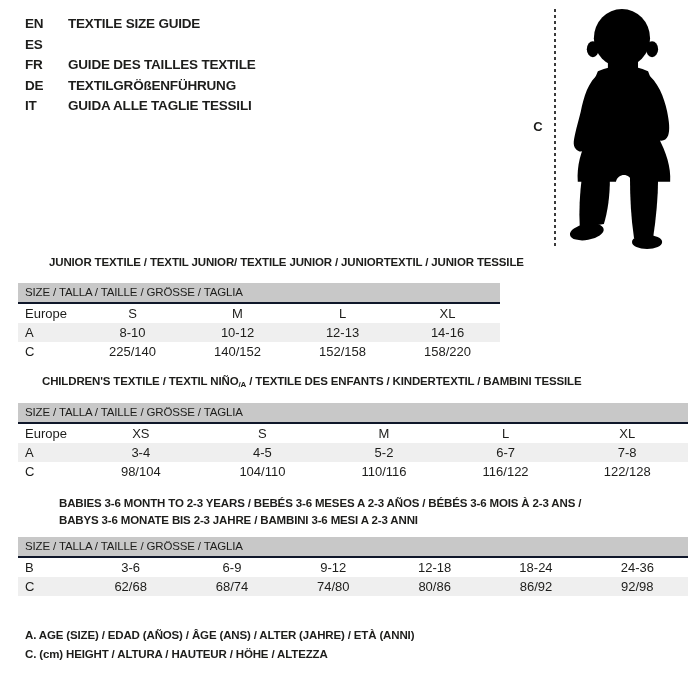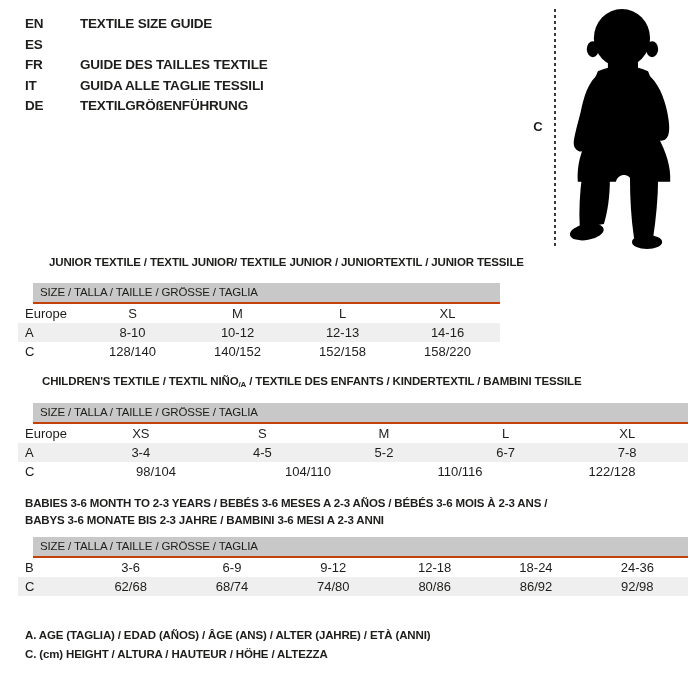--- a/index.html
+++ b/index.html
@@ -9,56 +9,55 @@
     background:#ffffff;
     font-family:"Liberation Sans", sans-serif;
     color:#1d1d1b;
     overflow:hidden;
   }
 
   
   .lang-block { position:absolute; left:25px; top:14px; }
   .lang-row { display:flex; font-weight:bold; font-size:13.5px; line-height:20.6px; letter-spacing:-0.2px; }
   .lang-code { width:43px; flex:0 0 43px; }
-  .lang-label { white-space:nowrap;margin-left:12px; }
+  .lang-label { white-space:nowrap; }
 
   
   .measure-line {
     position:absolute; left:554px; top:9px; width:2px; height:240px;
     background:repeating-linear-gradient(to bottom, #3a3a3a 0 3px, transparent 3px 6px);
   }
   .measure-label {
     position:absolute; left:528px; top:119px; width:20px;
     font-weight:bold; font-size:13px; text-align:center;
   }
   .figure-svg { position:absolute; left:567px; top:5px; }
 
   
   .table-title {
     position:absolute; left:25px;
     font-weight:bold; font-size:11.5px; line-height:16.5px;
     letter-spacing:-0.15px; white-space:nowrap;
   }
   .tt1 { top:254px;margin-left:24px; }
   .tt2 { top:373px;margin-left:17px; }
-  .tt3 { top:495px; white-space:normal; width:620px; }
+  .tt3 { top:495px; white-space:normal; width:620px;margin-left:34px; }
   .sub { font-size:8px; vertical-align:-2px; }
 
   
   .size-table { position:absolute; left:18px; }
   .t1 { top:283px; width:482px; }
   .t2 { top:403px; width:670px; }
   .t3 { top:537px; width:670px; }
   .thead {
     background:#c8c8c8;
     height:19px; line-height:19px;
     padding-left:7px;
     font-size:11.5px; letter-spacing:-0.15px;
-    border-bottom:2px solid #c2410c;
-    margin-left:15px;
+    border-bottom:2px solid #0f172a;
   }
   .trow { display:flex; height:19px; line-height:19.5px; font-size:13px; }
   .trow.alt { background:#efefef; }
   .cell-label { flex:0 0 62px; width:62px; padding-left:7px; box-sizing:border-box; text-align:left; }
   .cell { flex:1; text-align:center; }
 
   
   .footnotes { position:absolute; left:25px; top:626px; }
   .footnote { font-weight:bold; font-size:11.5px; line-height:18.6px; letter-spacing:-0.15px; white-space:nowrap; }
 </style>
@@ -73,26 +72,26 @@
       <span class="lang-label">TEXTILE SIZE GUIDE</span>
     </div>
     <div class="lang-row">
       <span class="lang-code">ES</span>
     </div>
     <div class="lang-row">
       <span class="lang-code">FR</span>
       <span class="lang-label">GUIDE DES TAILLES TEXTILE</span>
     </div>
     <div class="lang-row">
+      <span class="lang-code">DE</span>
+      <span class="lang-label">TEXTILGRÖßENFÜHRUNG</span>
+    </div>
+    <div class="lang-row">
       <span class="lang-code">IT</span>
       <span class="lang-label">GUIDA ALLE TAGLIE TESSILI</span>
-    </div>
-    <div class="lang-row">
-      <span class="lang-code">DE</span>
-      <span class="lang-label">TEXTILGRÖßENFÜHRUNG</span>
     </div>
   </div>
 
   <div class="measure-line"></div>
   <div class="measure-label">C</div>
 
   <svg class="figure-svg" width="132" height="246" viewBox="0 0 130 245" aria-hidden="true">
     <g fill="#000000">
       <ellipse cx="54" cy="33" rx="28" ry="29"></ellipse>
       <ellipse cx="25" cy="44" rx="6" ry="8"></ellipse>
@@ -121,21 +120,21 @@
     </div>
     <div class="trow alt">
       <span class="cell-label">A</span>
       <span class="cell">8-10</span>
       <span class="cell">10-12</span>
       <span class="cell">12-13</span>
       <span class="cell">14-16</span>
     </div>
     <div class="trow">
       <span class="cell-label">C</span>
-      <span class="cell">128/140</span>
+      <span class="cell">225/140</span>
       <span class="cell">140/152</span>
       <span class="cell">152/158</span>
       <span class="cell">158/220</span>
     </div>
   </div>
 
   <div class="table-title tt2"><span>CHILDREN'S TEXTILE / TEXTIL NIÑO</span><span class="sub">/A</span><span> / TEXTILE DES ENFANTS / KINDERTEXTIL / BAMBINI TESSILE</span></div>
   <div class="size-table t2">
     <div class="thead">SIZE / TALLA / TAILLE / GRÖSSE / TAGLIA</div>
     <div class="trow">
@@ -152,20 +151,21 @@
       <span class="cell">4-5</span>
       <span class="cell">5-2</span>
       <span class="cell">6-7</span>
       <span class="cell">7-8</span>
     </div>
     <div class="trow">
       <span class="cell-label">C</span>
       <span class="cell">98/104</span>
       <span class="cell">104/110</span>
       <span class="cell">110/116</span>
+      <span class="cell">116/122</span>
       <span class="cell">122/128</span>
     </div>
   </div>
 
   <div class="table-title tt3">
     <div>BABIES 3-6 MONTH TO 2-3 YEARS / BEBÉS 3-6 MESES A 2-3 AÑOS / BÉBÉS 3-6 MOIS À 2-3 ANS /</div>
     <div>BABYS 3-6 MONATE BIS 2-3 JAHRE / BAMBINI 3-6 MESI A 2-3 ANNI</div>
   </div>
   <div class="size-table t3">
     <div class="thead">SIZE / TALLA / TAILLE / GRÖSSE / TAGLIA</div>
@@ -183,17 +183,17 @@
       <span class="cell">62/68</span>
       <span class="cell">68/74</span>
       <span class="cell">74/80</span>
       <span class="cell">80/86</span>
       <span class="cell">86/92</span>
       <span class="cell">92/98</span>
     </div>
   </div>
 
   <div class="footnotes">
-    <div class="footnote">A. AGE (TAGLIA) / EDAD (AÑOS) / ÂGE (ANS) / ALTER (JAHRE) / ETÀ (ANNI)</div>
+    <div class="footnote">A. AGE (SIZE) / EDAD (AÑOS) / ÂGE (ANS) / ALTER (JAHRE) / ETÀ (ANNI)</div>
     <div class="footnote">C. (cm) HEIGHT / ALTURA / HAUTEUR / HÖHE / ALTEZZA</div>
   </div>
 
 </div>
 
 </body></html>

